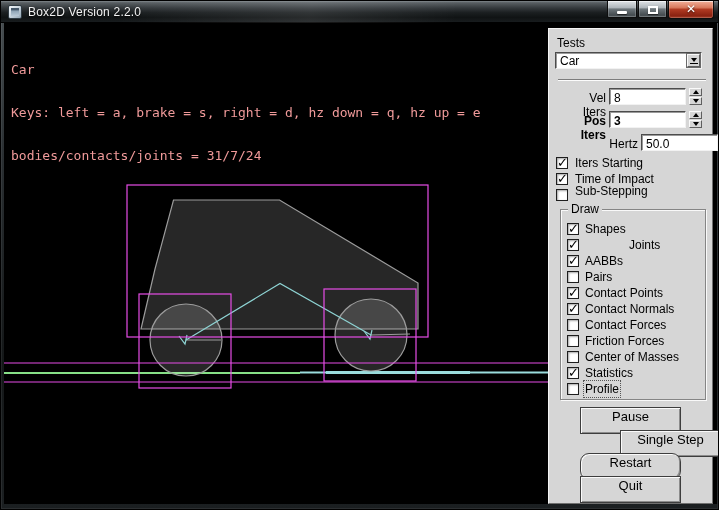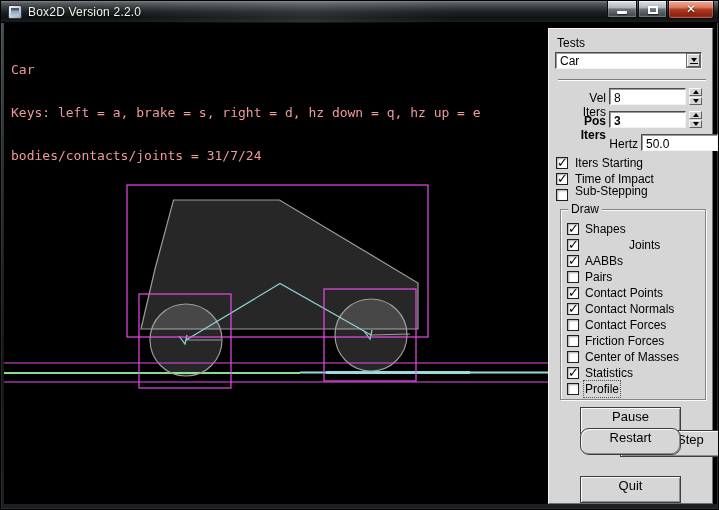--- a/index.html
+++ b/index.html
@@ -261,18 +261,18 @@
         <span class="cb" style="left:6px; top:141px;"></span>
         <span class="cb-label" style="left:24px; top:140px;">Center of Masses</span>
         <span class="cb checked" style="left:6px; top:157px;"></span>
         <span class="cb-label" style="left:24px; top:156px;">Statistics</span>
         <span class="cb" style="left:6px; top:173px;"></span>
         <span class="cb-label focused" style="left:24px; top:172px;">Profile</span>
       </div>
 
       <div class="btn" style="top:378px;">Pause</div>
       <div class="btn" style="top:401px;margin-left:40px;">Single Step</div>
-      <div class="btn" style="top:399px;border-radius:9px;">Restart</div>
+      <div class="btn" style="top:424px;border-radius:9px;">Restart</div>
       <div class="btn" style="top:447px;">Quit</div>
 
     </div>
   </div>
 </div>
 
 </body></html>

